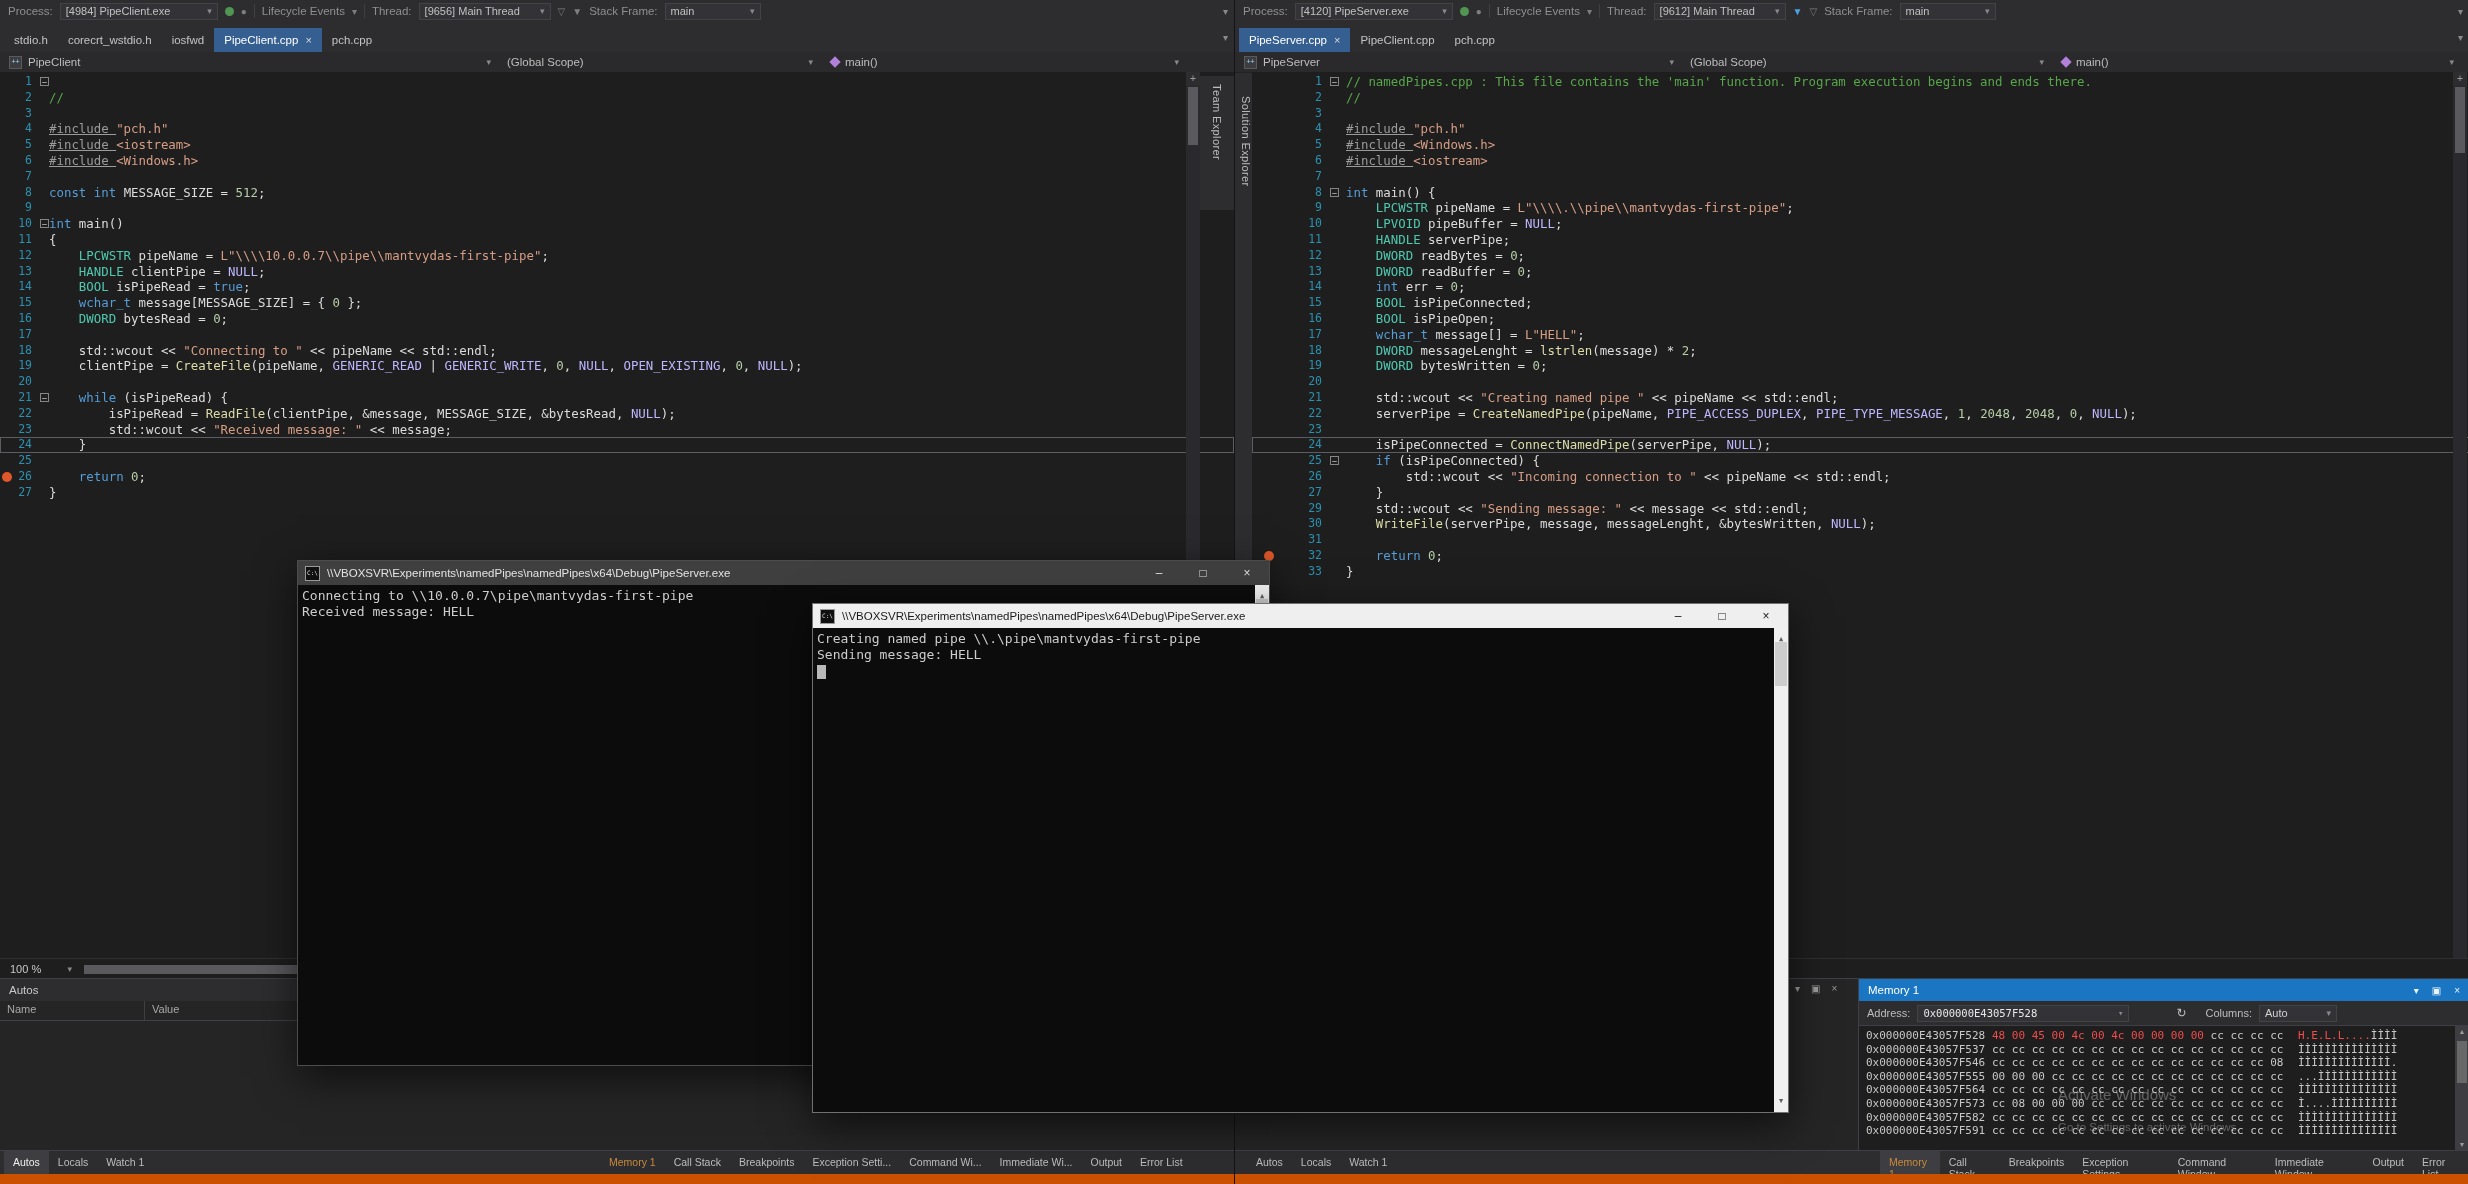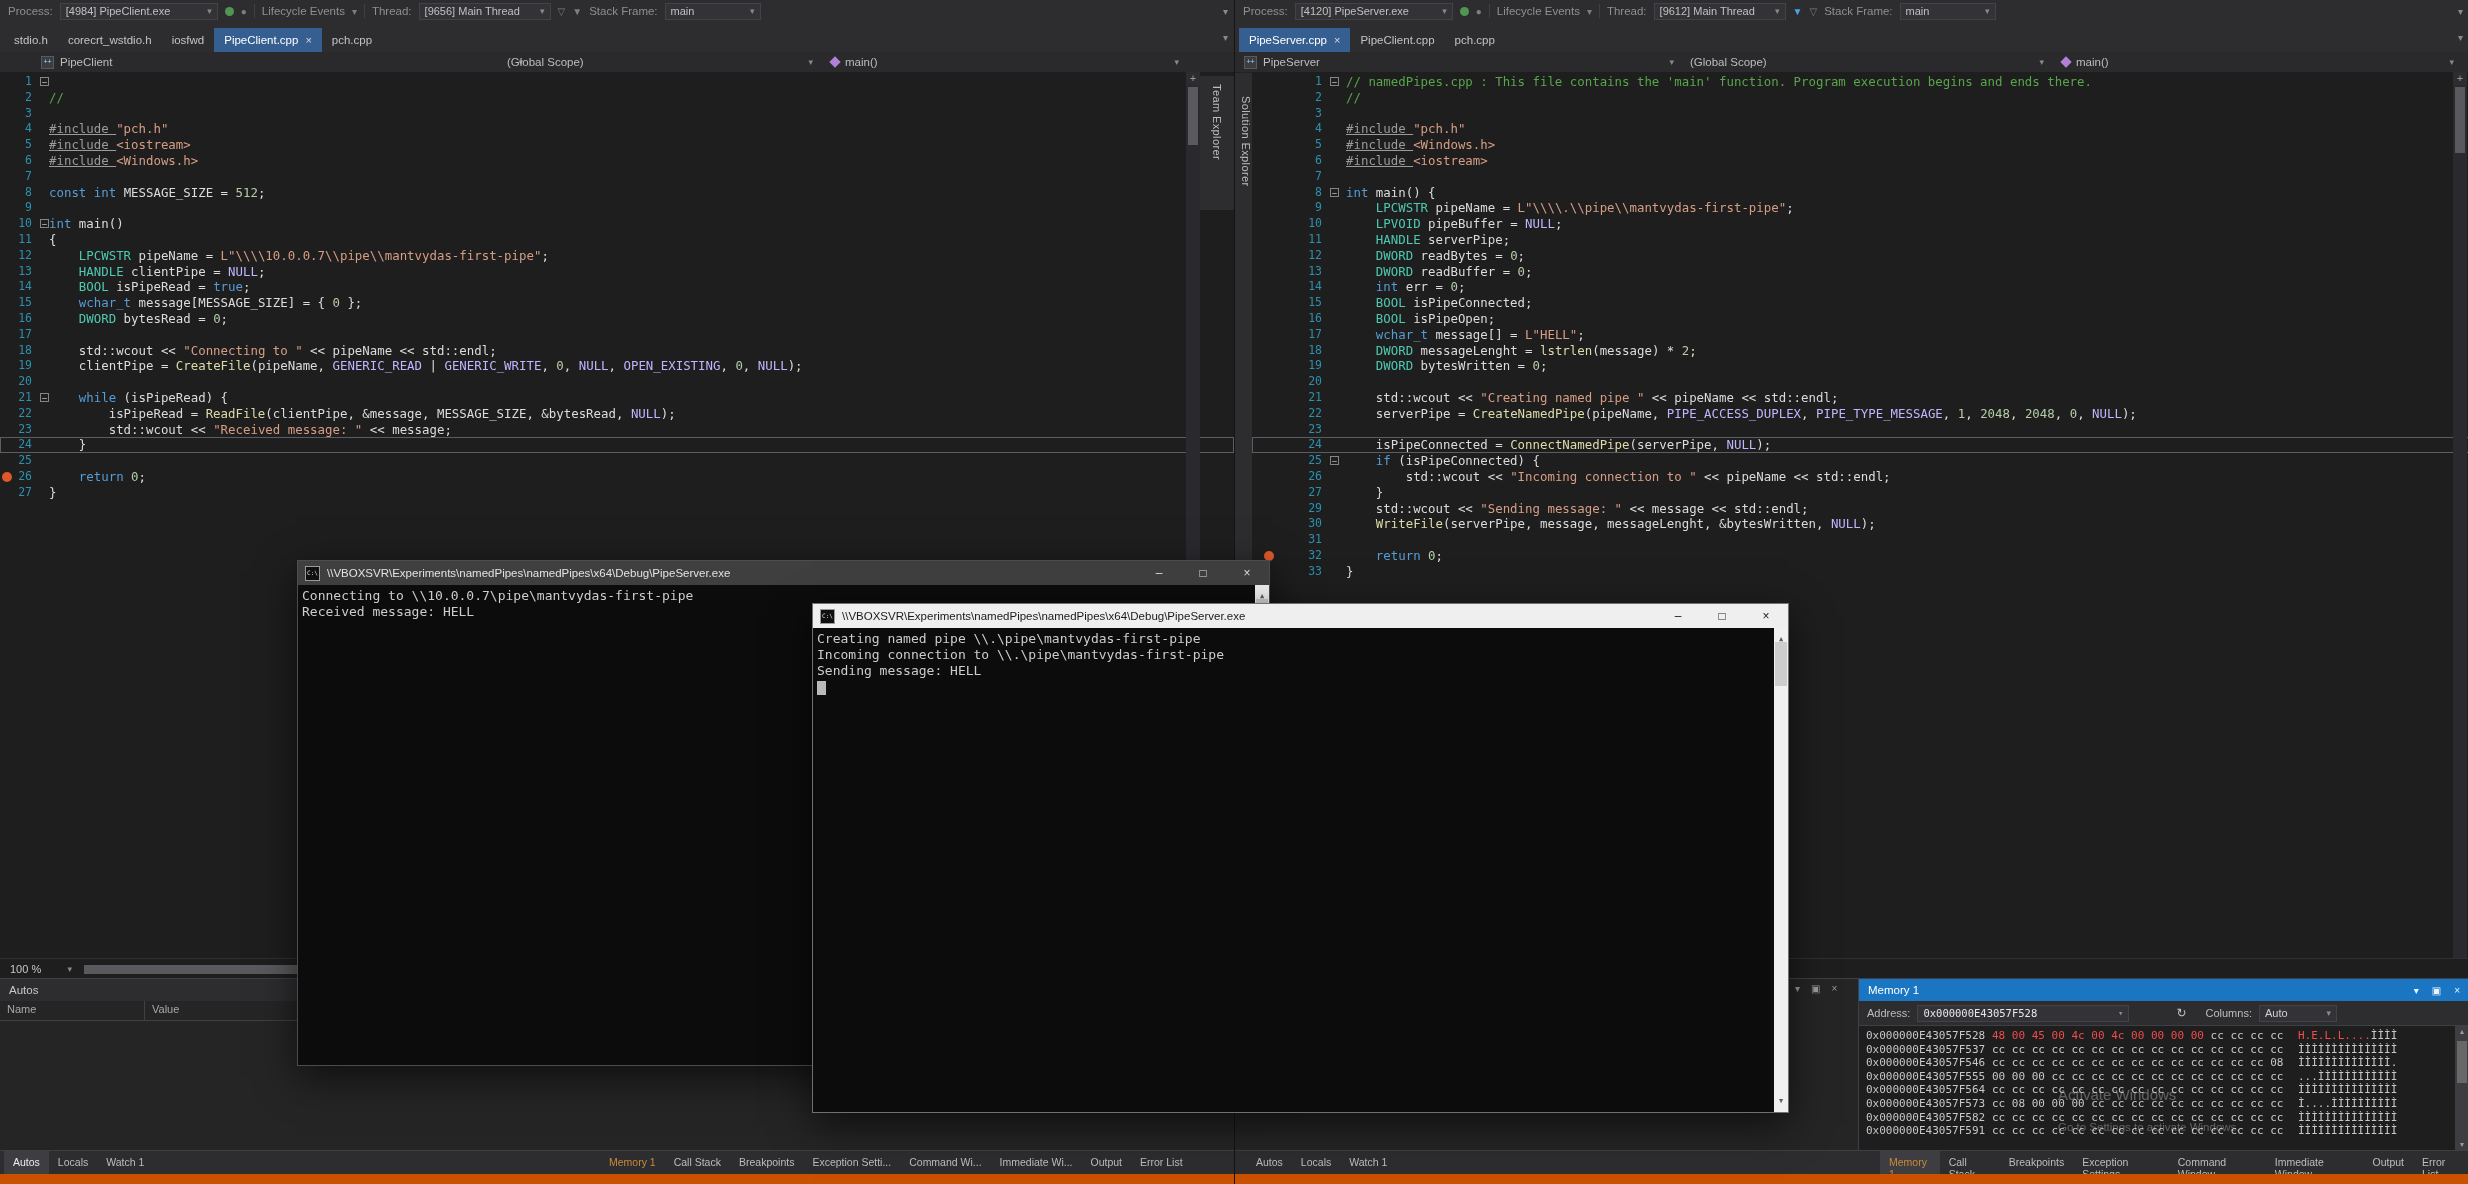--- a/index.html
+++ b/index.html
@@ -195,21 +195,21 @@
           <span class="doc-tab-label">PipeClient.cpp</span>
           <span class="doc-tab-close">×</span>
         </div>
         <div class="doc-tab">
           <span class="doc-tab-label">pch.cpp</span>
         </div>
       </div>
     <span class="strip-chevron" style="top:32px;">▾</span>
 
     <div class="nav-bar">
-      <div class="nav-sec" style="left:0;width:498px;margin-left:32px;">
+      <div class="nav-sec" style="left:0;width:498px;">
         <span class="nav-proj-icon">++</span>
         <span>PipeClient</span>
         <span class="nav-arrow">▾</span>
       </div>
       <div class="nav-sec" style="left:498px;width:322px;">
         <span>(Global Scope)</span>
         <span class="nav-arrow">▾</span>
       </div>
       <div class="nav-sec" style="left:820px;width:366px;">
         <span class="nav-method-icon"></span>
@@ -502,21 +502,20 @@
         <span>×</span>
       </span>
     </div>
     <div class="console-body" id="console-server-body">
       <div class="console-scroll">
         <span class="up">▲</span>
         <span class="down">▼</span>
         <span class="thumb"></span>
       </div>
     <div class="console-line">Creating named pipe \\.\pipe\mantvydas-first-pipe</div>
-        <div class="console-line">Incoming connection to \\.\pipe\mantvydas-first-pipe</div>
         <div class="console-line">Sending message: HELL</div>
         <div class="console-cursor"></div>
       </div>
   </div>
 
   <div class="watermark">
     <div class="w1">Activate Windows</div>
     <div class="w2">Go to Settings to activate Windows.</div>
   </div>
 

